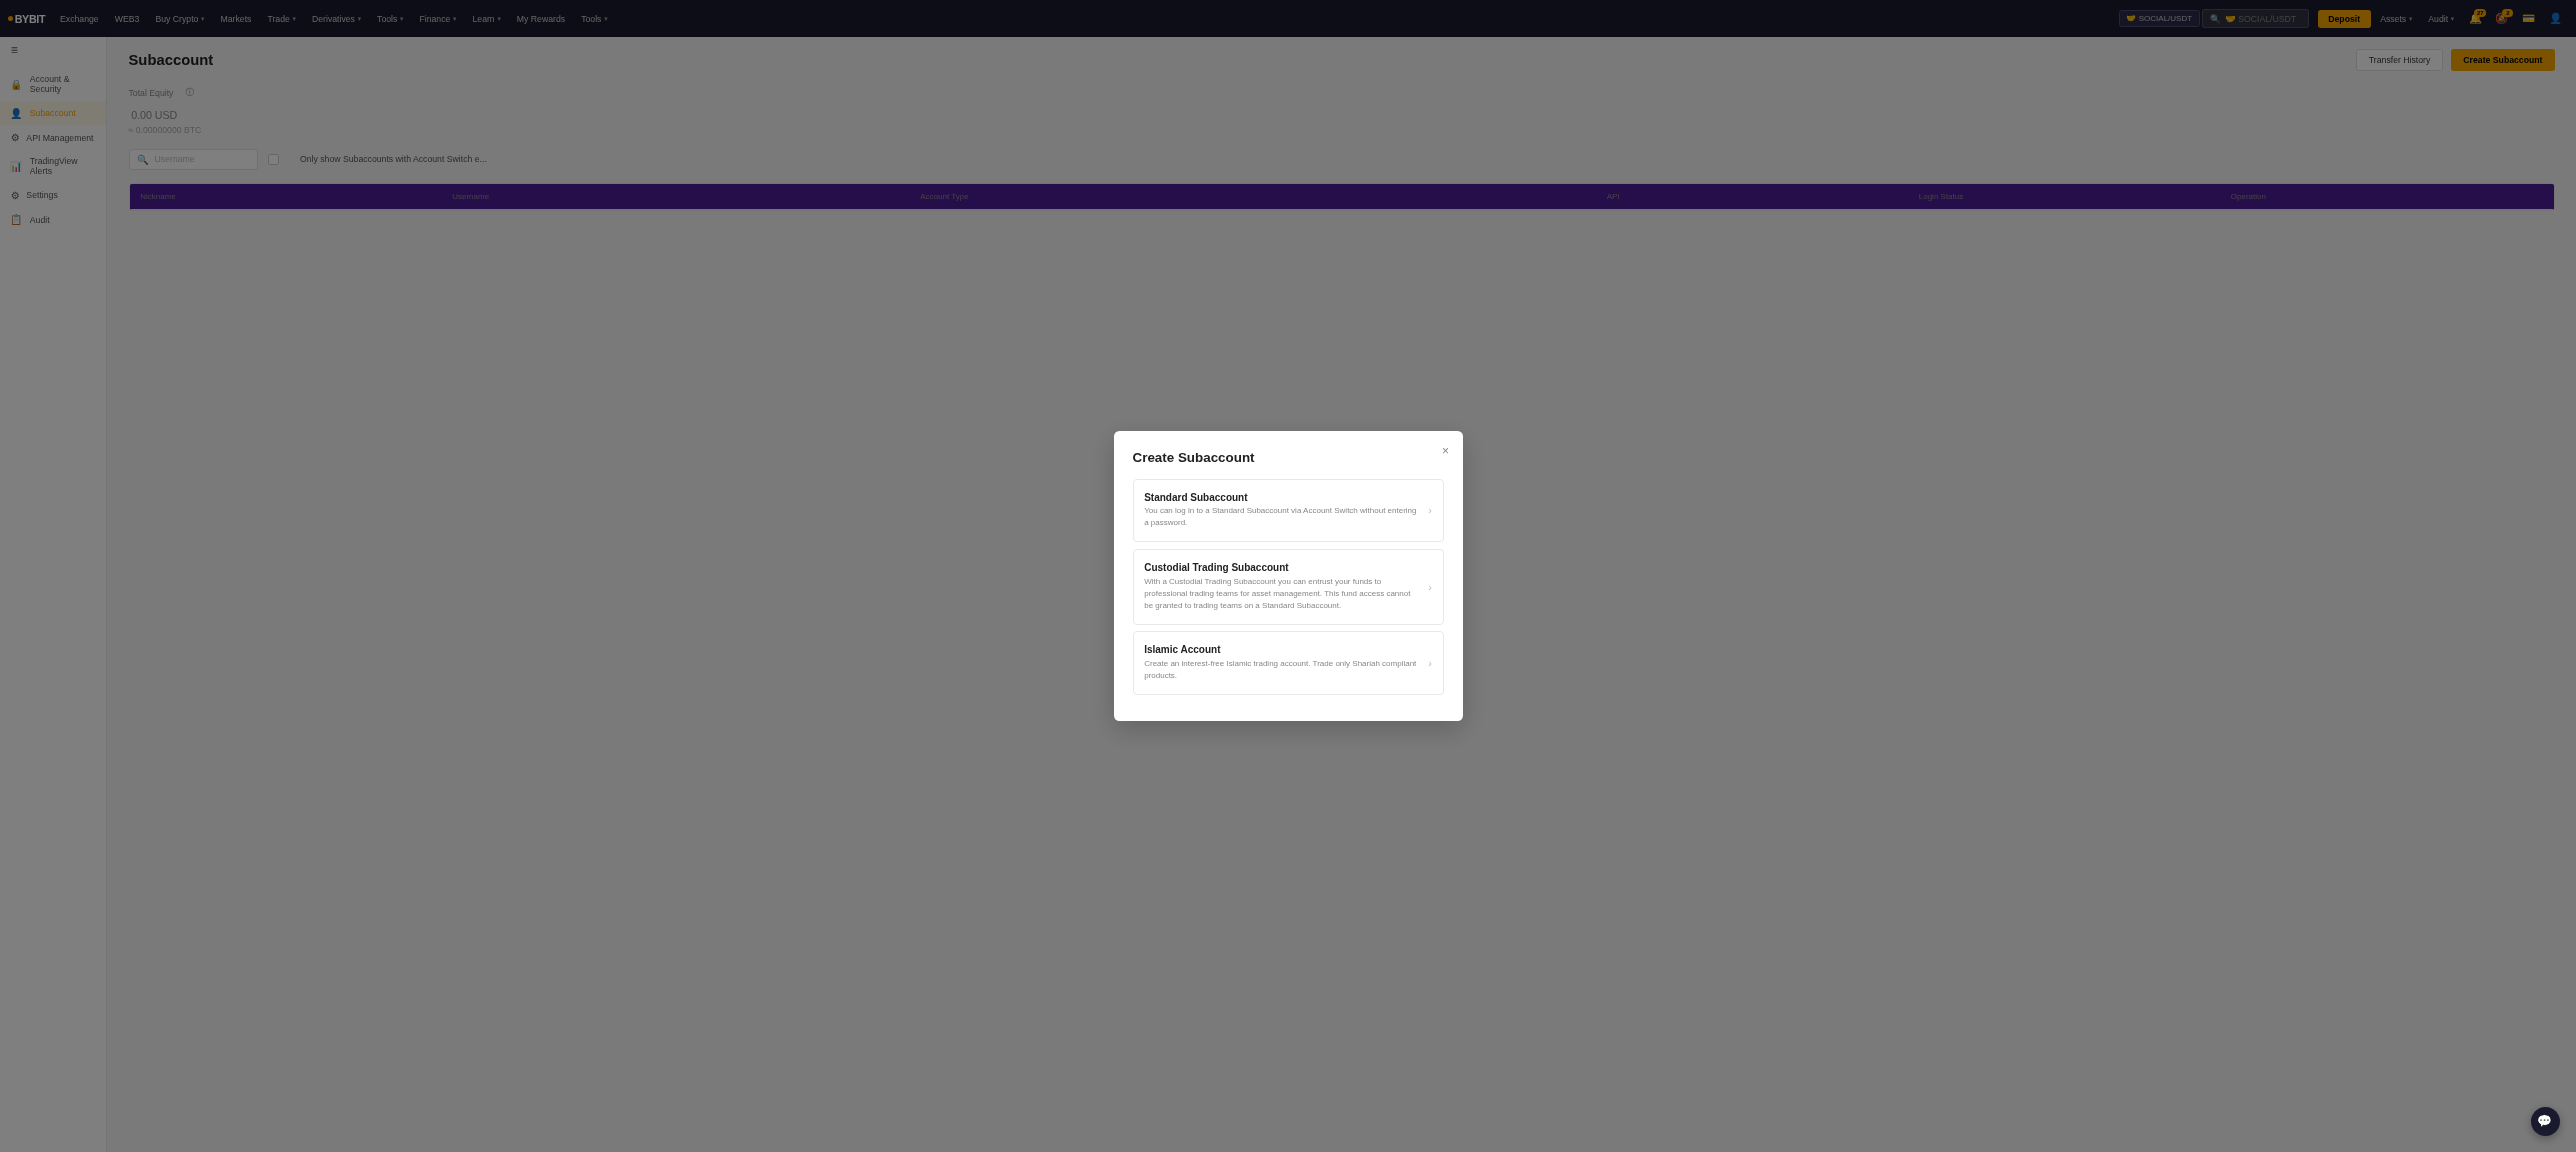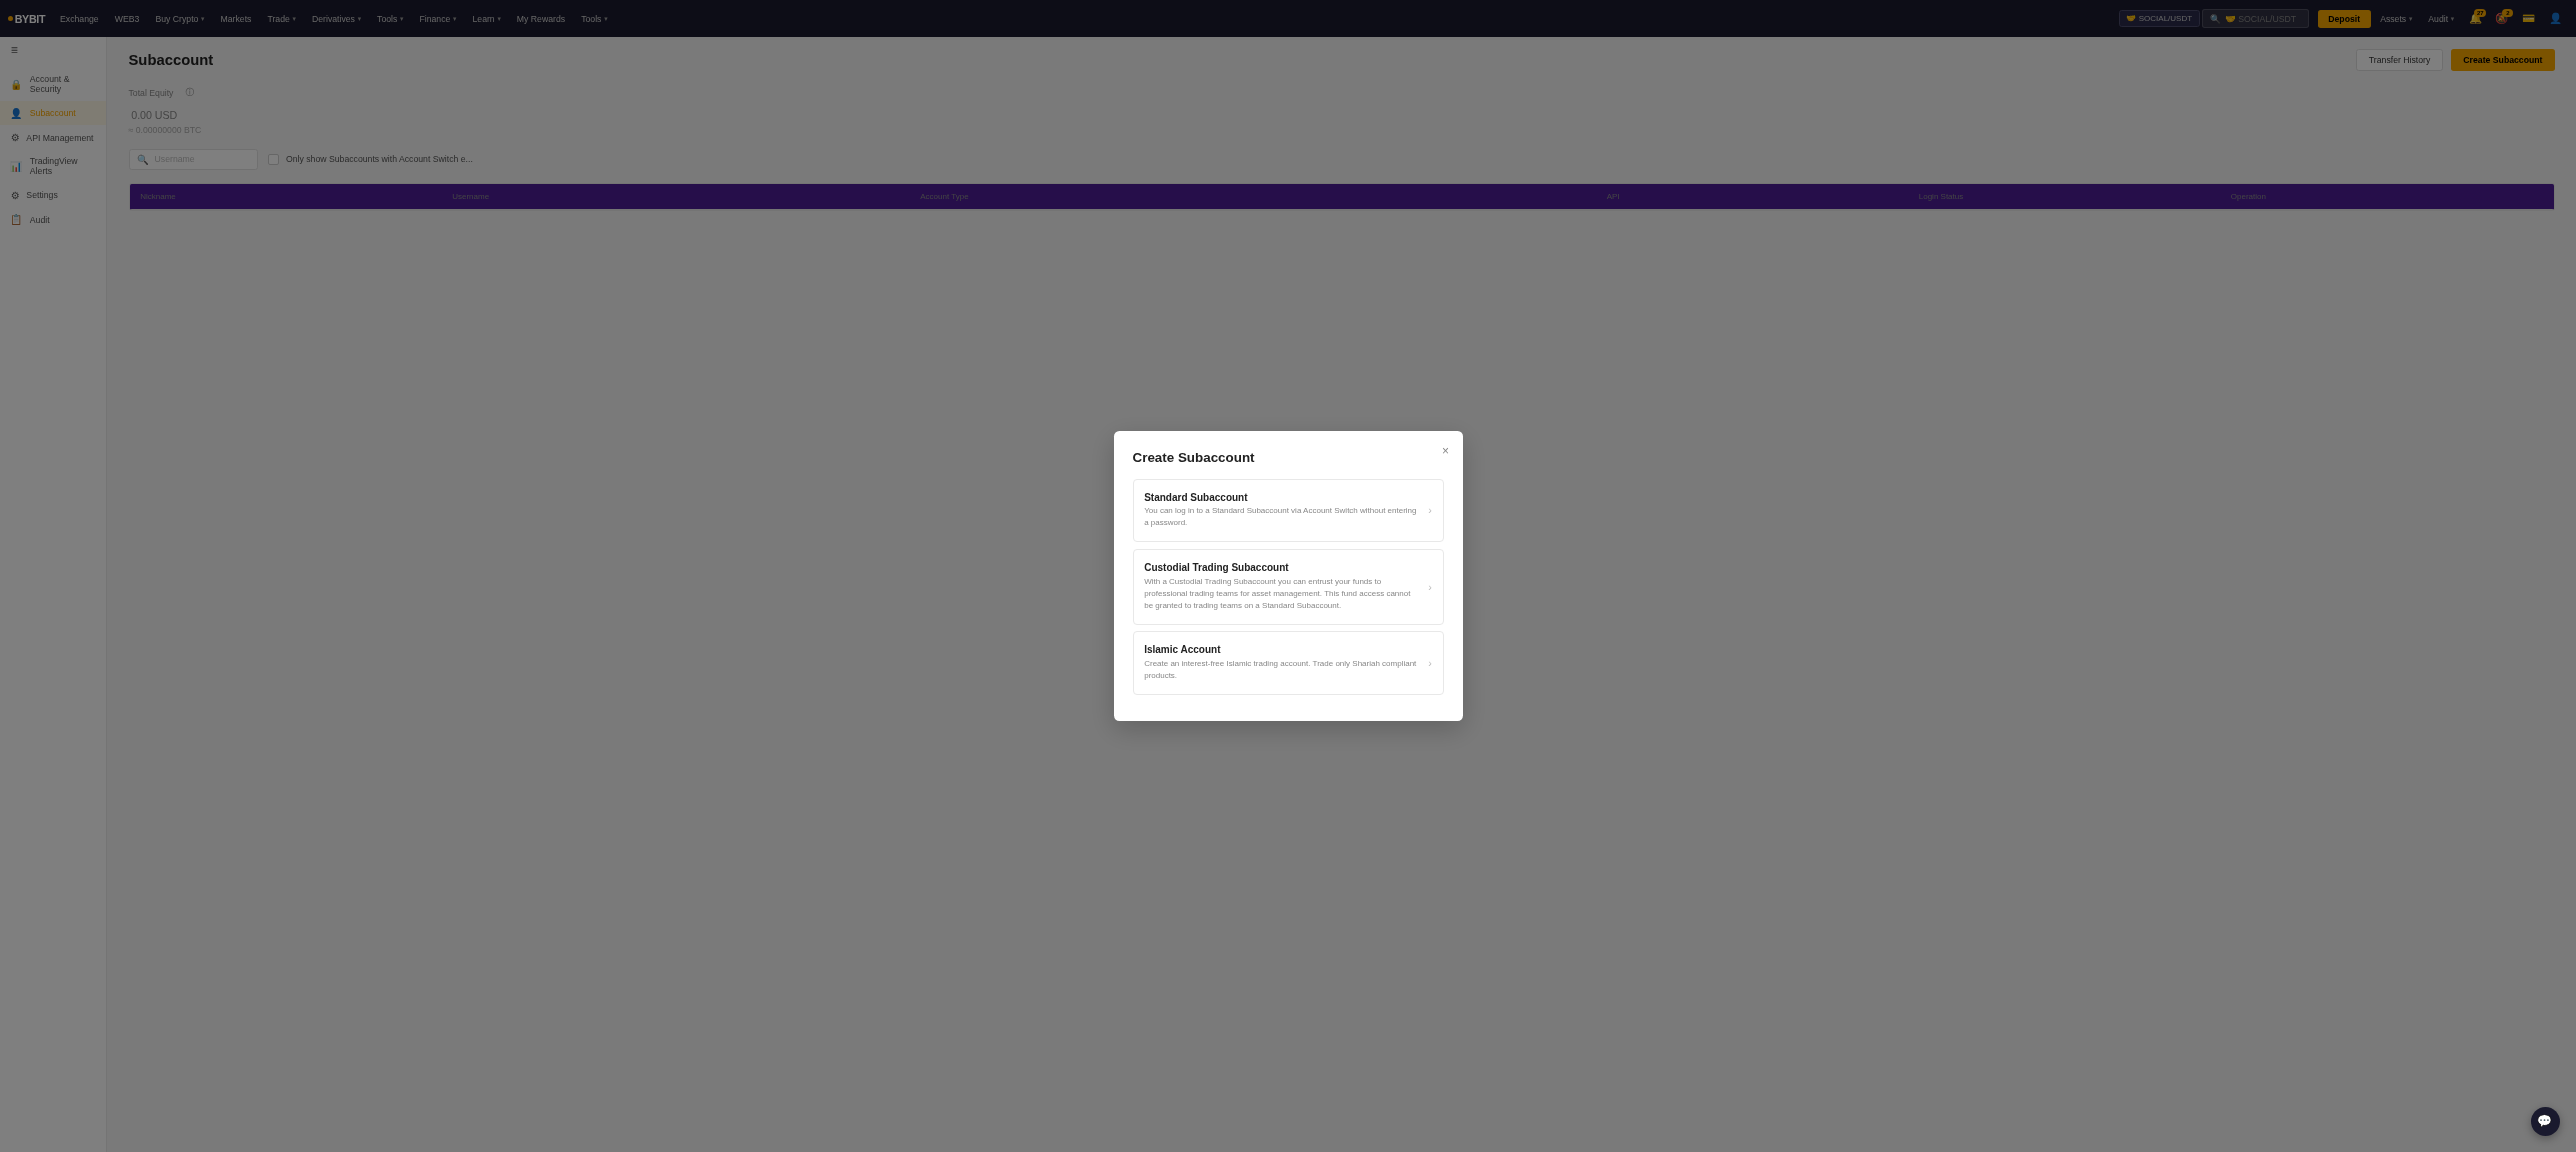--- a/index.html
+++ b/index.html
@@ -239,21 +239,21 @@
       outline: none;
       font-size: 8.7px;
       color: #333;
       background: transparent;
       width: 94px;
     }
     .search-input-wrap input::placeholder { color: #bbb; }
     .only-show-label {
       display: flex;
       align-items: center;
-      gap: 7px;
+      gap: 21px;
       font-size: 8.7px;
       color: #555;
       cursor: pointer;
     }
     .checkbox-custom {
       width: 10.7px; height: 10.7px;
       border: 0.7px solid #ccc;
       border-radius: 2px;
       background: #fff;
       flex-shrink: 0;

